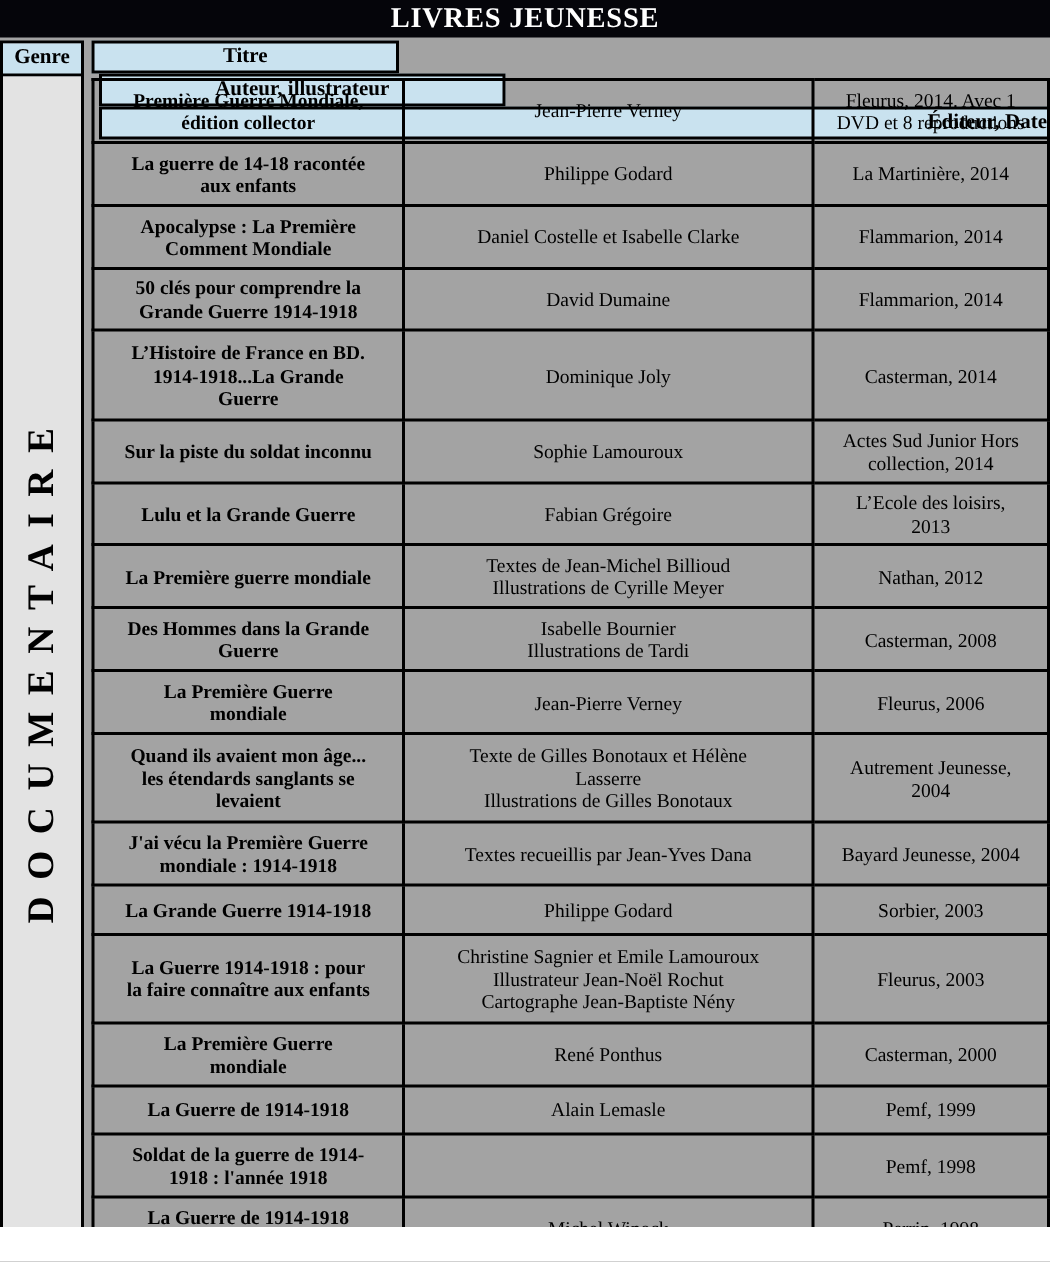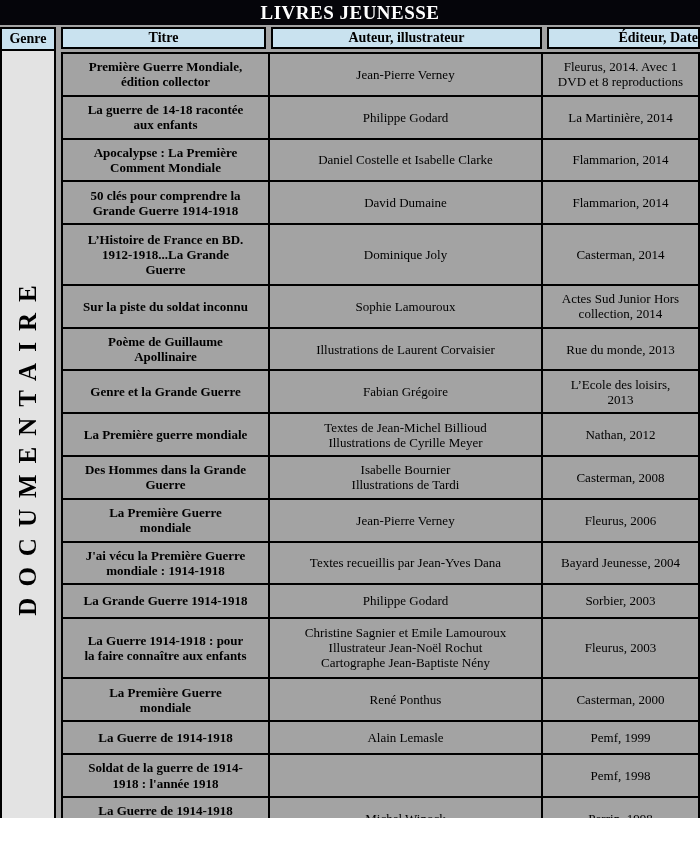--- a/index.html
+++ b/index.html
@@ -70,20 +70,21 @@
     margin-left: 5px;
     display: flex;
     flex-direction: column;
   }
 
   
   .header-row {
     display: flex;
     height: 22px;
     margin-bottom: 3px;
+    flex-direction: column;
   }
   .hcell {
     background: #c9e2ef;
     border: 2px solid #000;
     font-weight: bold;
     font-size: 14px;
     text-align: center;
     line-height: 18px;
   }
   .hcell.h-title  { width: 205px; }
@@ -163,39 +164,33 @@
               <td class="cell-editor">Flammarion, 2014</td>
             </tr>
             <tr>
               <td class="cell-title">50 clés pour comprendre la
 Grande Guerre 1914-1918</td>
               <td class="cell-author">David Dumaine</td>
               <td class="cell-editor">Flammarion, 2014</td>
             </tr>
             <tr>
               <td class="cell-title">L’Histoire de France en BD.
-1912-1918...La Grande
+1914-1918...La Grande
 Guerre</td>
               <td class="cell-author">Dominique Joly</td>
               <td class="cell-editor">Casterman, 2014</td>
             </tr>
             <tr>
               <td class="cell-title">Sur la piste du soldat inconnu</td>
               <td class="cell-author">Sophie Lamouroux</td>
               <td class="cell-editor">Actes Sud Junior Hors
 collection, 2014</td>
             </tr>
             <tr>
-              <td class="cell-title">Poème de Guillaume
-Apollinaire</td>
-              <td class="cell-author">Illustrations de Laurent Corvaisier</td>
-              <td class="cell-editor">Rue du monde, 2013</td>
-            </tr>
-            <tr>
-              <td class="cell-title">Genre et la Grande Guerre</td>
+              <td class="cell-title">Lulu et la Grande Guerre</td>
               <td class="cell-author">Fabian Grégoire</td>
               <td class="cell-editor">L’Ecole des loisirs,
 2013</td>
             </tr>
             <tr>
               <td class="cell-title">La Première guerre mondiale</td>
               <td class="cell-author">Textes de Jean-Michel Billioud
 Illustrations de Cyrille Meyer</td>
               <td class="cell-editor">Nathan, 2012</td>
             </tr>
@@ -204,20 +199,30 @@
 Guerre</td>
               <td class="cell-author">Isabelle Bournier
 Illustrations de Tardi</td>
               <td class="cell-editor">Casterman, 2008</td>
             </tr>
             <tr>
               <td class="cell-title">La Première Guerre
 mondiale</td>
               <td class="cell-author">Jean-Pierre Verney</td>
               <td class="cell-editor">Fleurus, 2006</td>
+            </tr>
+            <tr>
+              <td class="cell-title">Quand ils avaient mon âge...
+les étendards sanglants se
+levaient</td>
+              <td class="cell-author">Texte de Gilles Bonotaux et Hélène
+Lasserre
+Illustrations de Gilles Bonotaux</td>
+              <td class="cell-editor">Autrement Jeunesse,
+2004</td>
             </tr>
             <tr>
               <td class="cell-title">J'ai vécu la Première Guerre
 mondiale : 1914-1918</td>
               <td class="cell-author">Textes recueillis par Jean-Yves Dana</td>
               <td class="cell-editor">Bayard Jeunesse, 2004</td>
             </tr>
             <tr>
               <td class="cell-title">La Grande Guerre 1914-1918</td>
               <td class="cell-author">Philippe Godard</td>

